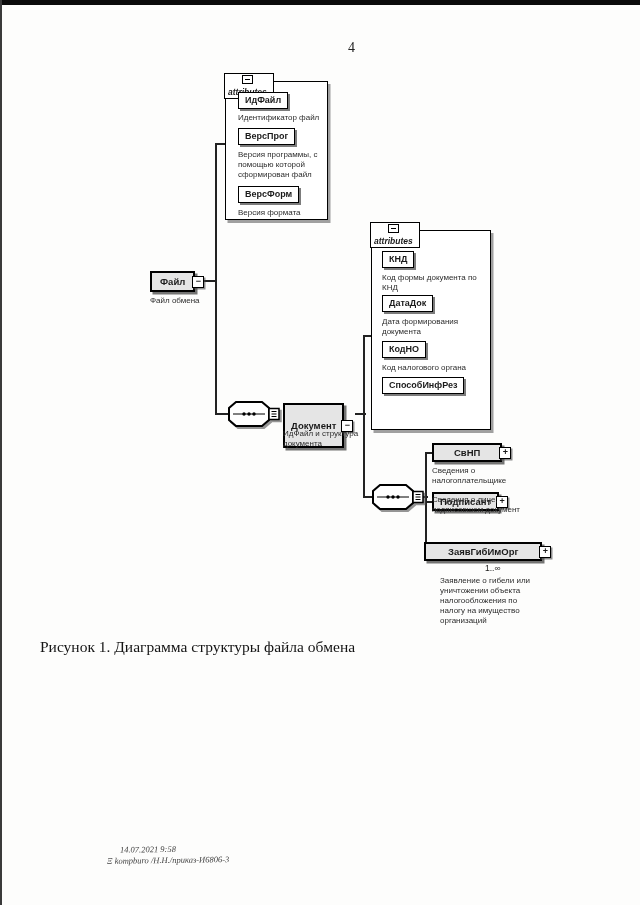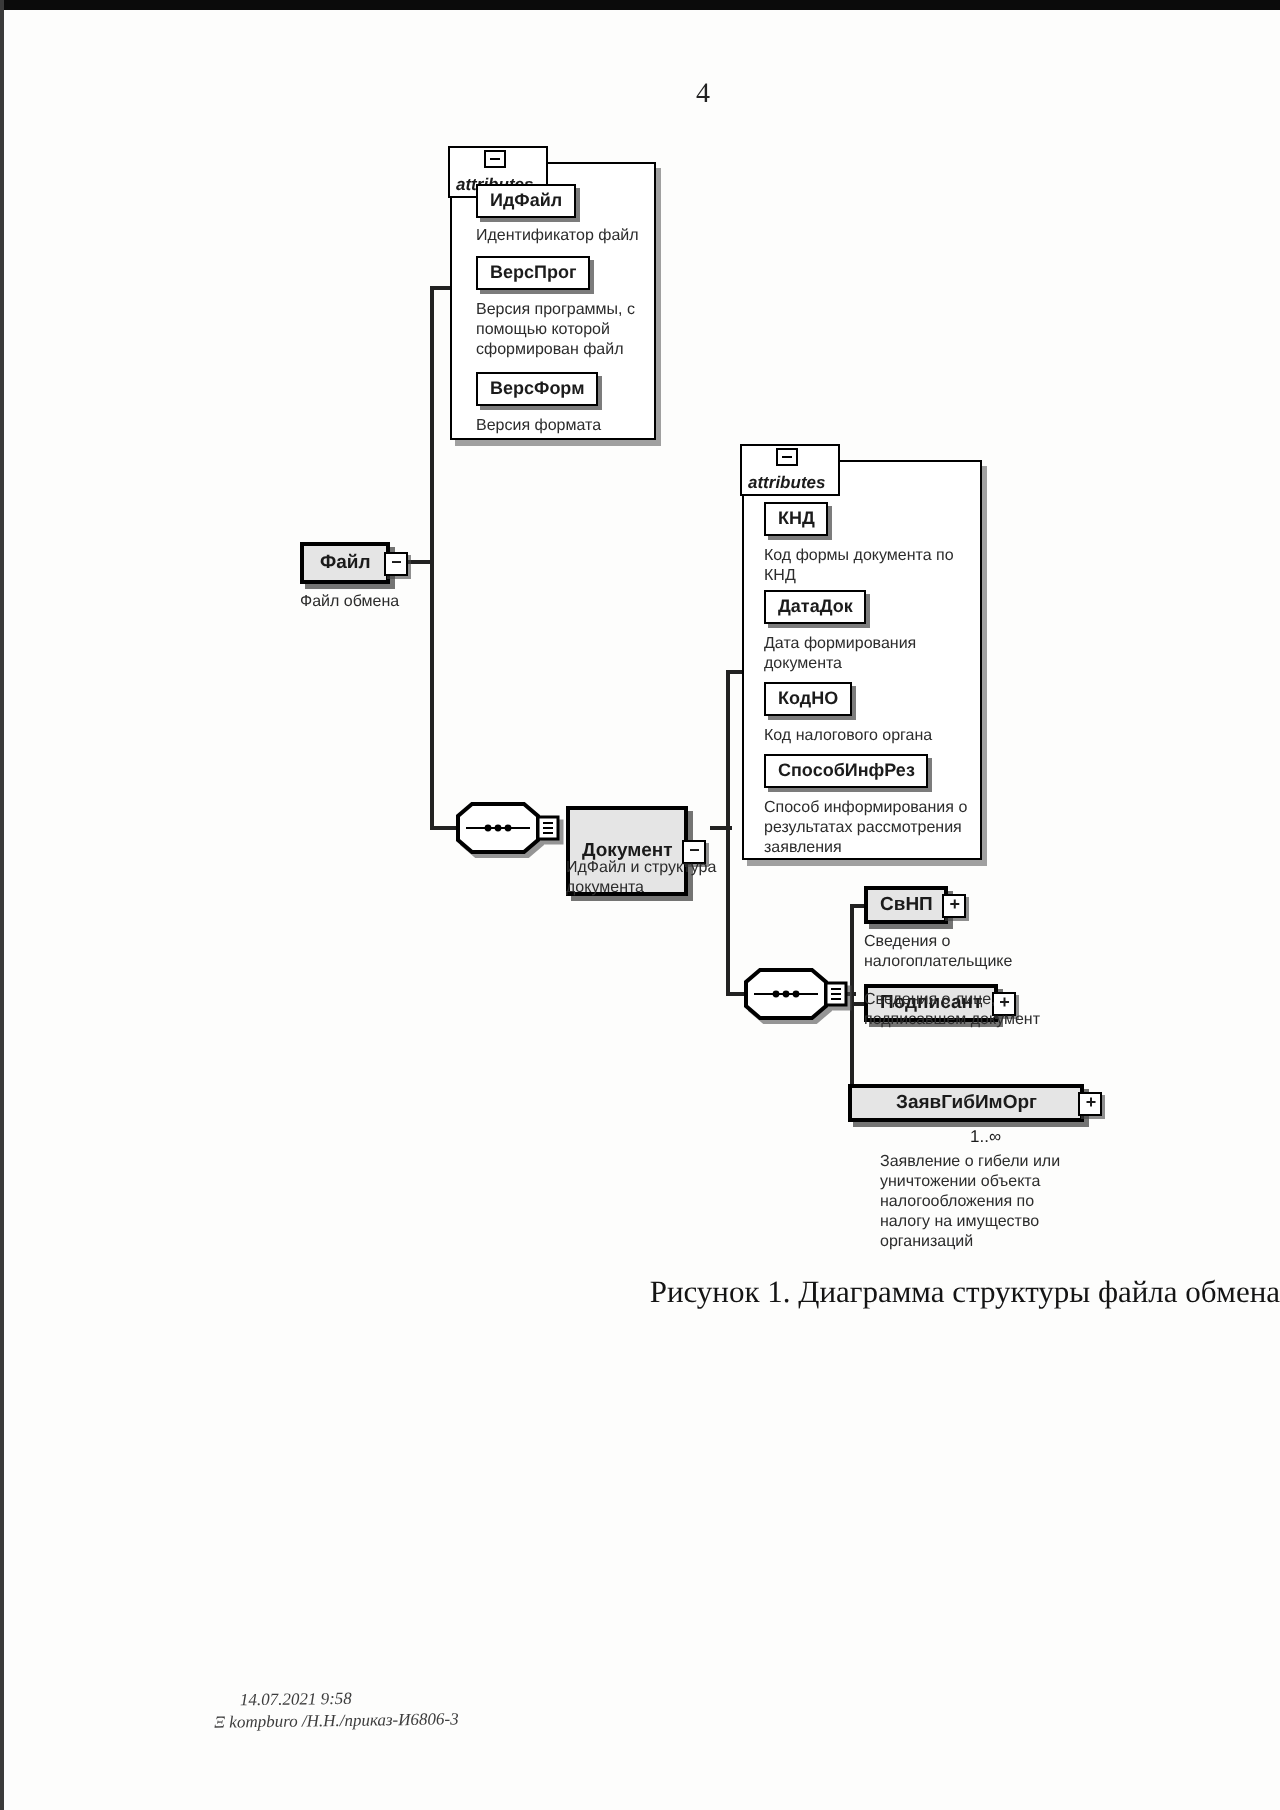--- a/index.html
+++ b/index.html
@@ -24,21 +24,21 @@
       padding:1px 6px 1px 3px;border:1.5px solid #000;background:#fff;
       font-style:italic;font-weight:bold;font-size:8.5px;white-space:nowrap;flex-direction:column;}
   .minus-glyph{display:inline-block;width:9px;height:7px;border:1px solid #000;
       background:linear-gradient(#000,#000) center/5px 1px no-repeat #fff;}
   .att-btn{position:absolute;background:#fff;border:1.5px solid #000;box-shadow:2px 2px 0 rgba(80,80,80,.75);
       padding:2px 6px;font-weight:bold;font-size:9px;white-space:nowrap;line-height:11px;}
   
   .ann{position:absolute;font-size:8px;line-height:10px;color:#2c2c2c;}
   .card{position:absolute;font-size:8.5px;color:#1b1b1b;}
   .seq{position:absolute;filter:drop-shadow(2px 2px 0 rgba(80,80,80,.6));}
-  .caption{position:absolute;left:40px;top:638px;width:600px;text-align:right;
+  .caption{position:absolute;left:40px;top:638px;width:600px;text-align:left;
       font-family:"Liberation Serif",serif;font-size:15.5px;color:#141414;}
   .footer{position:absolute;left:107px;top:844px;font-family:"Liberation Serif",serif;
       font-style:italic;color:#3d3d3d;transform:rotate(-0.8deg);}
   .footer .l1{font-size:8.5px;margin-left:13px;}
   .footer .l2{font-size:8.5px;margin-top:1px;}
 </style>
 </head>
 <body>
 
 <div id="page">
@@ -104,36 +104,35 @@
       <span class="minus-glyph"></span>
       <span>attributes</span>
     </div>
     <div class="att-btn" style="left:10px;top:20px;">КНД</div>
     <div class="ann" style="left:10px;top:42px;width:98px;">Код формы документа по КНД</div>
     <div class="att-btn" style="left:10px;top:64px;">ДатаДок</div>
     <div class="ann" style="left:10px;top:86px;width:98px;">Дата формирования документа</div>
     <div class="att-btn" style="left:10px;top:110px;">КодНО</div>
     <div class="ann" style="left:10px;top:132px;width:108px;">Код налогового органа</div>
     <div class="att-btn" style="left:10px;top:146px;">СпособИнфРез</div>
-    <div class="ann" style="left:10px;top:168px;width:104px;">Способ информирования о результатах рассмотрения заявления</div>
   </div>
 
   <svg class="seq" style="left:372px;top:484px;" width="52" height="26" viewBox="0 0 52 26">
     <polygon points="8,1 34,1 41,7 41,19 34,25 8,25 1,19 1,7" fill="#fff" stroke="#000" stroke-width="2"></polygon>
     <line x1="5" y1="13" x2="37" y2="13" stroke="#000" stroke-width="1"></line>
     <circle cx="16" cy="13" r="1.7" fill="#000"></circle>
       <circle cx="21" cy="13" r="1.7" fill="#000"></circle>
       <circle cx="26" cy="13" r="1.7" fill="#000"></circle>
     <rect x="41" y="7.5" width="10" height="11" fill="#fff" stroke="#000" stroke-width="1.5"></rect>
     <line x1="43.5" y1="10.5" x2="48.5" y2="10.5" stroke="#000" stroke-width="1"></line>
     <line x1="43.5" y1="13" x2="48.5" y2="13" stroke="#000" stroke-width="1"></line>
     <line x1="43.5" y1="15.5" x2="48.5" y2="15.5" stroke="#000" stroke-width="1"></line>
   </svg>
 
-  <div class="el" style="left:432px;top:443px;padding:2px 6px;">
+  <div class="el" style="left:432px;top:443px;padding:2px 20px;">
     <span>СвНП</span>
     <span class="expander">+</span>
   </div>
   <div class="ann" style="left:432px;top:466px;width:90px;">Сведения о налогоплательщике</div>
 
   <div class="el" style="left:432px;top:492px;padding:2px 6px;">
     <span>Подписант</span>
     <span class="expander">+</span>
   </div>
   <div class="ann" style="left:432px;top:495px;width:92px;">Сведения о лице, подписавшем документ</div>

